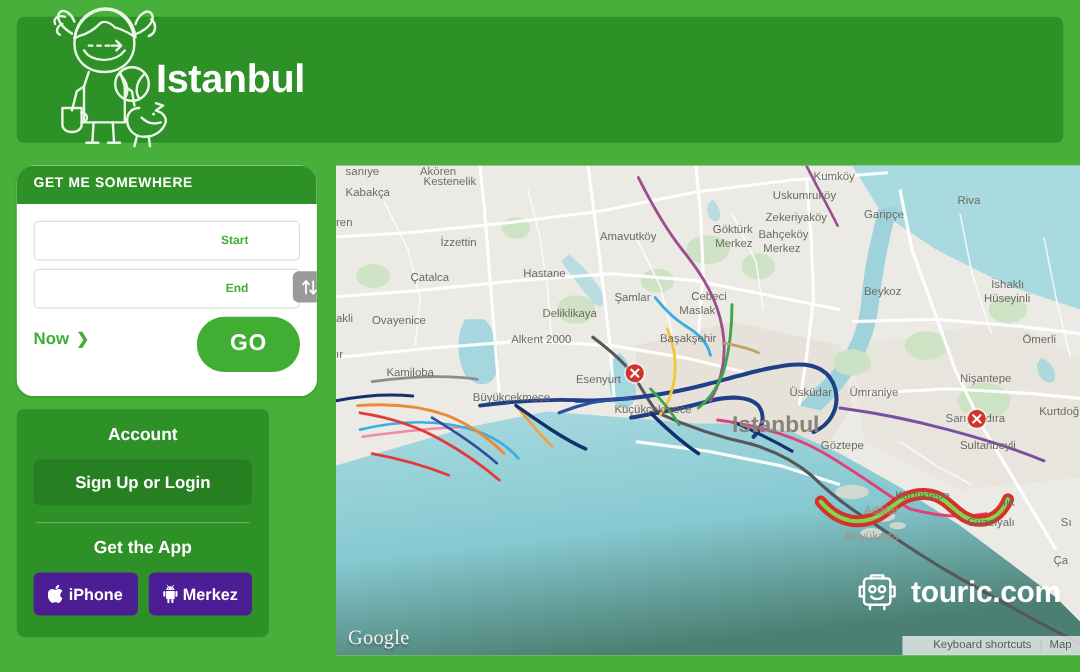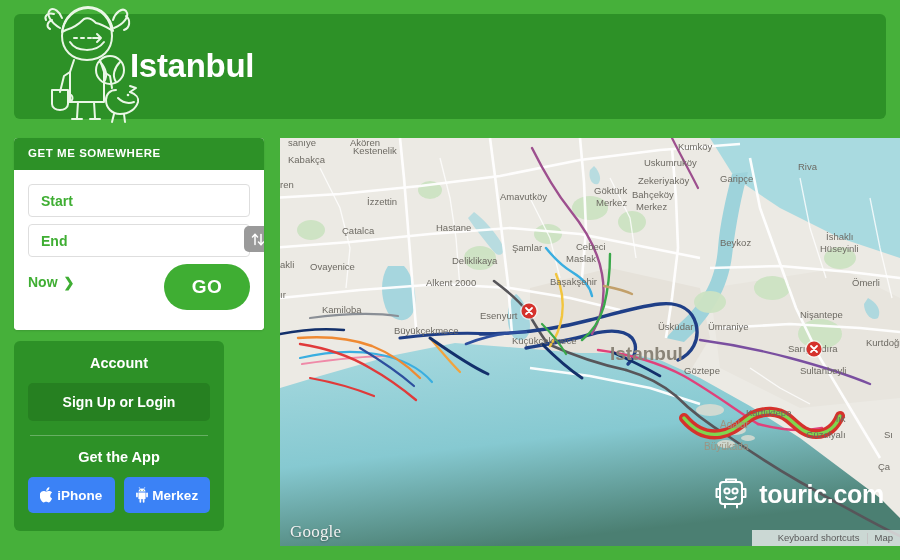--- a/index.html
+++ b/index.html
@@ -44,21 +44,21 @@
   .sidebar {
     position: absolute;
     left: 14px; top: 138px;
     width: 250px;
   }
 
   
   .route-card {
     width: 250px;
     background: #ffffff;
-    border-radius: 4px;
+    border-radius: 14px;
     overflow: hidden;
     box-shadow: 0 1px 2px rgba(0,0,0,0.12);
   }
   .route-card-head {
     background: #2d9127;
     color: #ffffff;
     font-size: 11.5px;
     font-weight: bold;
     letter-spacing: 0.55px;
     padding: 9px 0 9px 14px;
@@ -77,23 +77,24 @@
     border-radius: 4px;
     background: #fff;
     margin-bottom: 7px;
   }
   .field input {
     width: 100%; height: 100%;
     border: 0; outline: none;
     background: transparent;
     padding: 0 42px 0 12px;
     font-family: "Liberation Sans", sans-serif;
-    font-size: 14px;
+    font-size: 10px;
     font-weight: bold;
     color: #be185d;
+    text-align: right;
   }
   .field input::placeholder { color: #3fae33; opacity: 1; font-weight: bold; }
 
   .swap-btn {
     position: absolute;
     right: -8px; top: 56px;
     width: 28px; height: 26px;
     background: #9a9a9a;
     border-radius: 5px;
     display: flex;
@@ -172,21 +173,21 @@
     background: rgba(255,255,255,0.28);
     margin: 14px 2px 13px 2px;
   }
   .store-row {
     display: flex;
     gap: 9px;
   }
   .store-btn {
     flex: 1;
     height: 36px;
-    background: #3b82f6;
+    background: #4c1d95;
     border: 0;
     border-radius: 5px;
     color: #ffffff;
     font-family: "Liberation Sans", sans-serif;
     font-size: 13.5px;
     font-weight: bold;
     display: flex;
     align-items: center;
     justify-content: center;
     gap: 3px;

